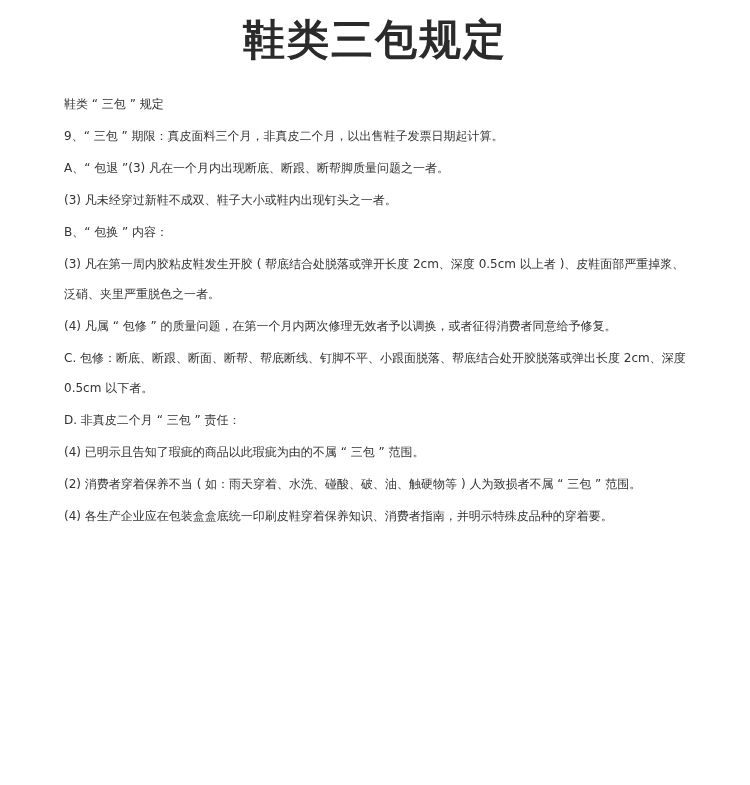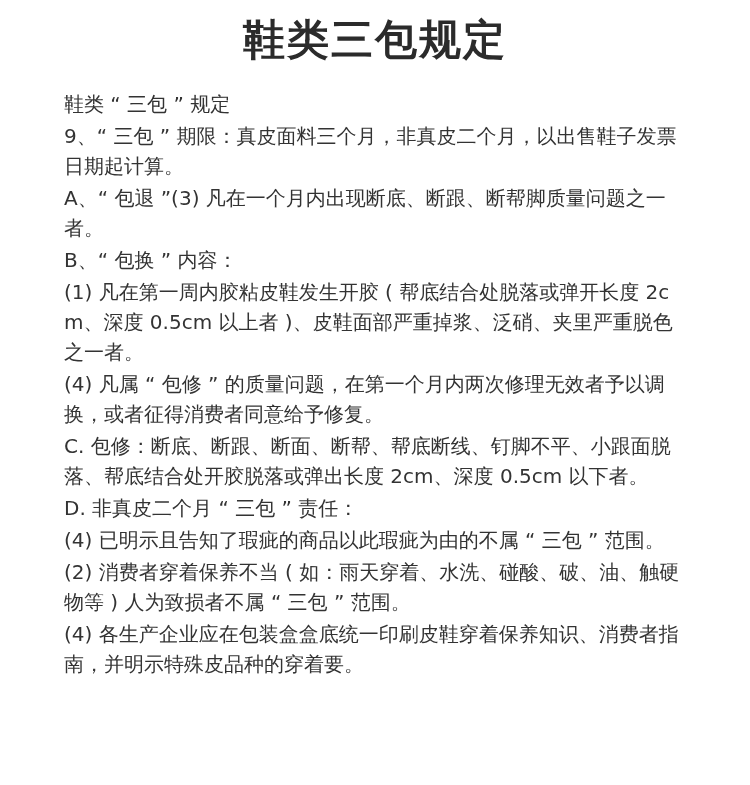--- a/index.html
+++ b/index.html
@@ -22,41 +22,42 @@
     margin: 16px 0 0 0;
     text-align: center;
     font-size: 42px;
     line-height: 48px;
     font-weight: 900;
     letter-spacing: 2px;
     color: #2b2b2b;
   }
   .doc-body {
     margin: 25px 58px 0 64px;
-    font-size: 20px;
+    font-size: 12px;
     line-height: 30px;
     color: #333333;
     text-align: left;
   }
   .doc-body p {
     margin: 0 0 2px 0;
     word-break: break-all;
   }
 </style>
 </head>
 <body>
 
 <div class="page">
   <h1 class="doc-title">鞋类三包规定</h1>
   <div class="doc-body">
     <p>鞋类 “ 三包 ” 规定</p>
     <p>9、“ 三包 ” 期限：真皮面料三个月，非真皮二个月，以出售鞋子发票日期起计算。</p>
     <p>A、“ 包退 ”(3) 凡在一个月内出现断底、断跟、断帮脚质量问题之一者。</p>
+    <p>(3) 凡未经穿过新鞋不成双、鞋子大小或鞋内出现钉头之一者。</p>
     <p>B、“ 包换 ” 内容：</p>
-    <p>(1) 凡在第一周内胶粘皮鞋发生开胶 ( 帮底结合处脱落或弹开长度 2cm、深度 0.5cm 以上者 )、皮鞋面部严重掉浆、泛硝、夹里严重脱色之一者。</p>
+    <p>(3) 凡在第一周内胶粘皮鞋发生开胶 ( 帮底结合处脱落或弹开长度 2cm、深度 0.5cm 以上者 )、皮鞋面部严重掉浆、泛硝、夹里严重脱色之一者。</p>
     <p>(4) 凡属 “ 包修 ” 的质量问题，在第一个月内两次修理无效者予以调换，或者征得消费者同意给予修复。</p>
     <p>C. 包修：断底、断跟、断面、断帮、帮底断线、钉脚不平、小跟面脱落、帮底结合处开胶脱落或弹出长度 2cm、深度 0.5cm 以下者。</p>
     <p>D. 非真皮二个月 “ 三包 ” 责任：</p>
     <p>(4) 已明示且告知了瑕疵的商品以此瑕疵为由的不属 “ 三包 ” 范围。</p>
     <p>(2) 消费者穿着保养不当 ( 如：雨天穿着、水洗、碰酸、破、油、触硬物等 ) 人为致损者不属 “ 三包 ” 范围。</p>
     <p>(4) 各生产企业应在包装盒盒底统一印刷皮鞋穿着保养知识、消费者指南，并明示特殊皮品种的穿着要。</p>
   </div>
 </div>
 
 </body></html>

